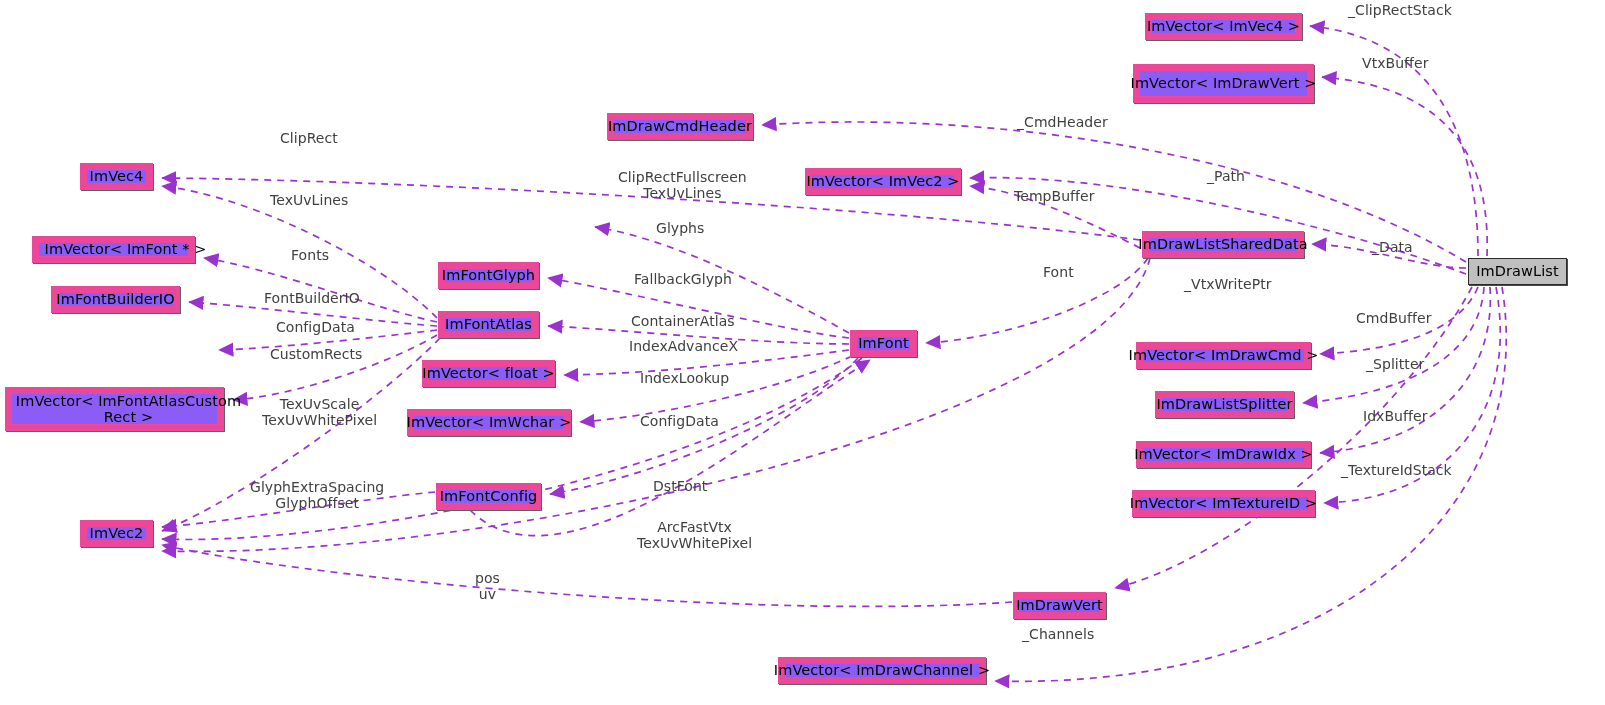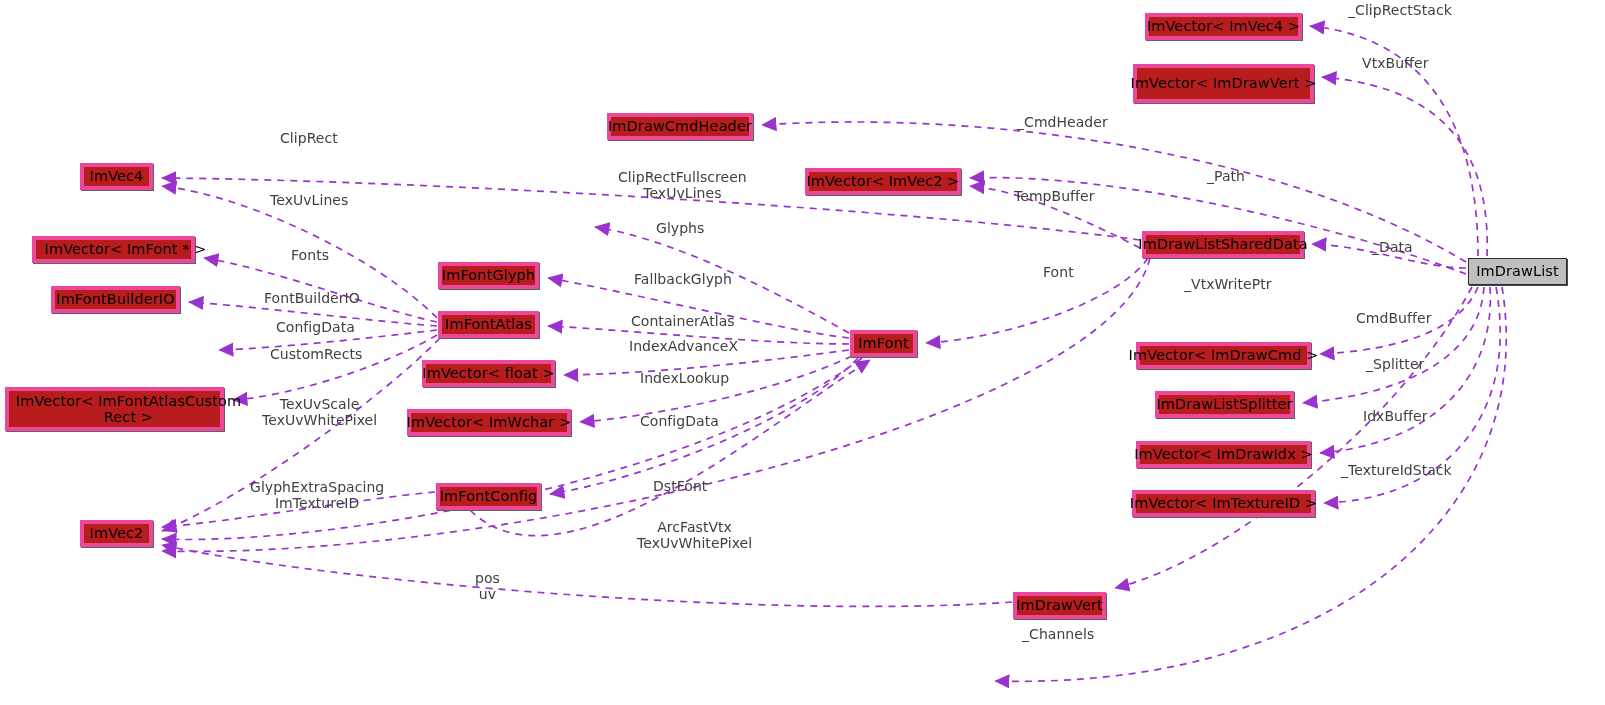--- a/index.html
+++ b/index.html
@@ -19,22 +19,22 @@
     position: absolute;
     left: 0;
     top: 0;
     width: 1605px;
     height: 705px;
     pointer-events: none;
   }
   .node {
     position: absolute;
     box-sizing: border-box;
-    border: 4px solid #ec4899;
-    background: #b91c1c;
+    border: 7px solid #ec4899;
+    background: #8b5cf6;
     color: #000000;
     font-size: 14.5px;
     line-height: 1.12;
     display: flex;
     align-items: center;
     justify-content: center;
     text-align: center;
     white-space: pre;
     letter-spacing: 0.1px;
     box-shadow: 1px 1px 0 0 #606060;
@@ -148,20 +148,21 @@
   <div class="node" style="left:422px;top:360px;width:133px;height:27px;"><span>ImVector&lt; float &gt;</span></div>
   <div class="node" style="left:5px;top:387px;width:219px;height:44px;padding-left:28px;"><span>ImVector&lt; ImFontAtlasCustom
 Rect &gt;</span></div>
   <div class="node" style="left:1155px;top:391px;width:139px;height:27px;"><span>ImDrawListSplitter</span></div>
   <div class="node" style="left:407px;top:409px;width:164px;height:27px;"><span>ImVector&lt; ImWchar &gt;</span></div>
   <div class="node" style="left:1136px;top:441px;width:175px;height:27px;"><span>ImVector&lt; ImDrawIdx &gt;</span></div>
   <div class="node" style="left:436px;top:483px;width:105px;height:27px;"><span>ImFontConfig</span></div>
   <div class="node" style="left:1132px;top:490px;width:183px;height:27px;"><span>ImVector&lt; ImTextureID &gt;</span></div>
   <div class="node" style="left:80px;top:520px;width:73px;height:27px;"><span>ImVec2</span></div>
   <div class="node" style="left:1013px;top:592px;width:93px;height:27px;"><span>ImDrawVert</span></div>
+  <div class="node" style="left:778px;top:657px;width:208px;height:27px;"><span>ImVector&lt; ImDrawChannel &gt;</span></div>
 
   <div class="edge-label" style="left:1348px;top:3px;">_ClipRectStack</div>
   <div class="edge-label" style="left:1362px;top:56px;">VtxBuffer</div>
   <div class="edge-label" style="left:1017px;top:115px;">_CmdHeader</div>
   <div class="edge-label" style="left:280px;top:131px;">ClipRect</div>
   <div class="edge-label" style="left:1207px;top:169px;">_Path</div>
   <div class="edge-label" style="left:618px;top:170px;">ClipRectFullscreen
 TexUvLines</div>
   <div class="edge-label" style="left:1014px;top:189px;">TempBuffer</div>
   <div class="edge-label" style="left:270px;top:193px;">TexUvLines</div>
@@ -179,19 +180,19 @@
   <div class="edge-label" style="left:270px;top:347px;">CustomRects</div>
   <div class="edge-label" style="left:1366px;top:357px;">_Splitter</div>
   <div class="edge-label" style="left:640px;top:371px;">IndexLookup</div>
   <div class="edge-label" style="left:262px;top:397px;">TexUvScale
 TexUvWhitePixel</div>
   <div class="edge-label" style="left:1363px;top:409px;">IdxBuffer</div>
   <div class="edge-label" style="left:640px;top:414px;">ConfigData</div>
   <div class="edge-label" style="left:1341px;top:463px;">_TextureIdStack</div>
   <div class="edge-label" style="left:653px;top:479px;">DstFont</div>
   <div class="edge-label" style="left:250px;top:480px;">GlyphExtraSpacing
-ImTextureID</div>
+GlyphOffset</div>
   <div class="edge-label" style="left:637px;top:520px;">ArcFastVtx
 TexUvWhitePixel</div>
   <div class="edge-label" style="left:475px;top:571px;">pos
 uv</div>
   <div class="edge-label" style="left:1022px;top:627px;">_Channels</div>
 </div>
 
 </body></html>

